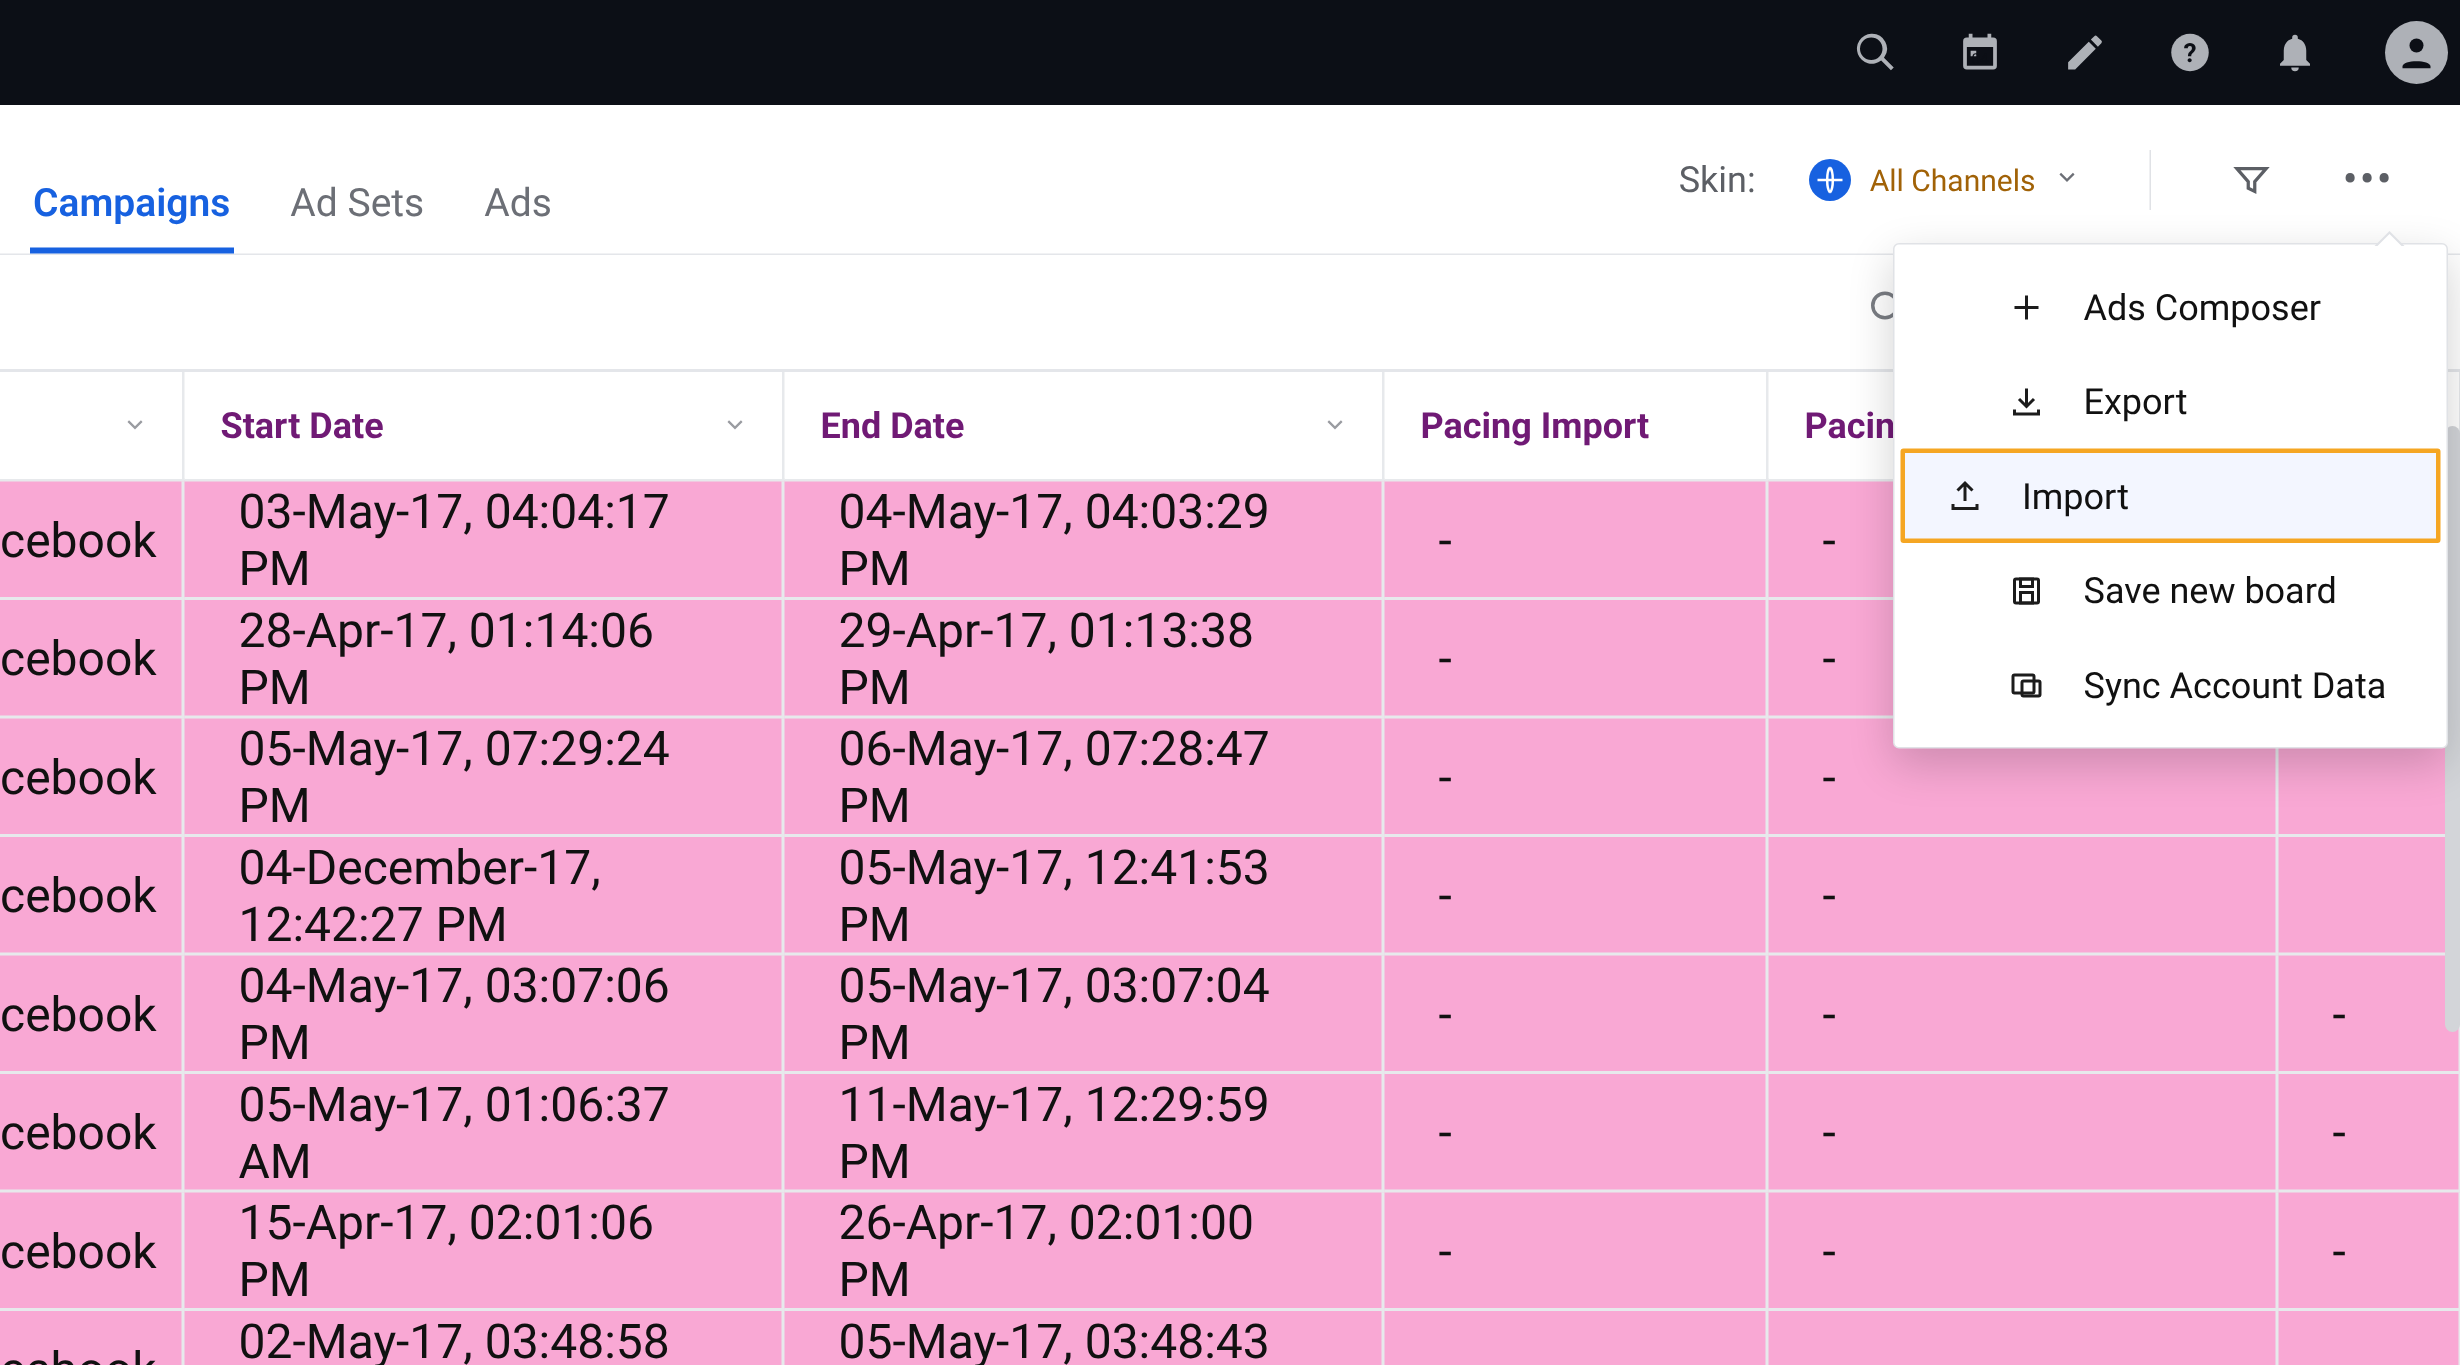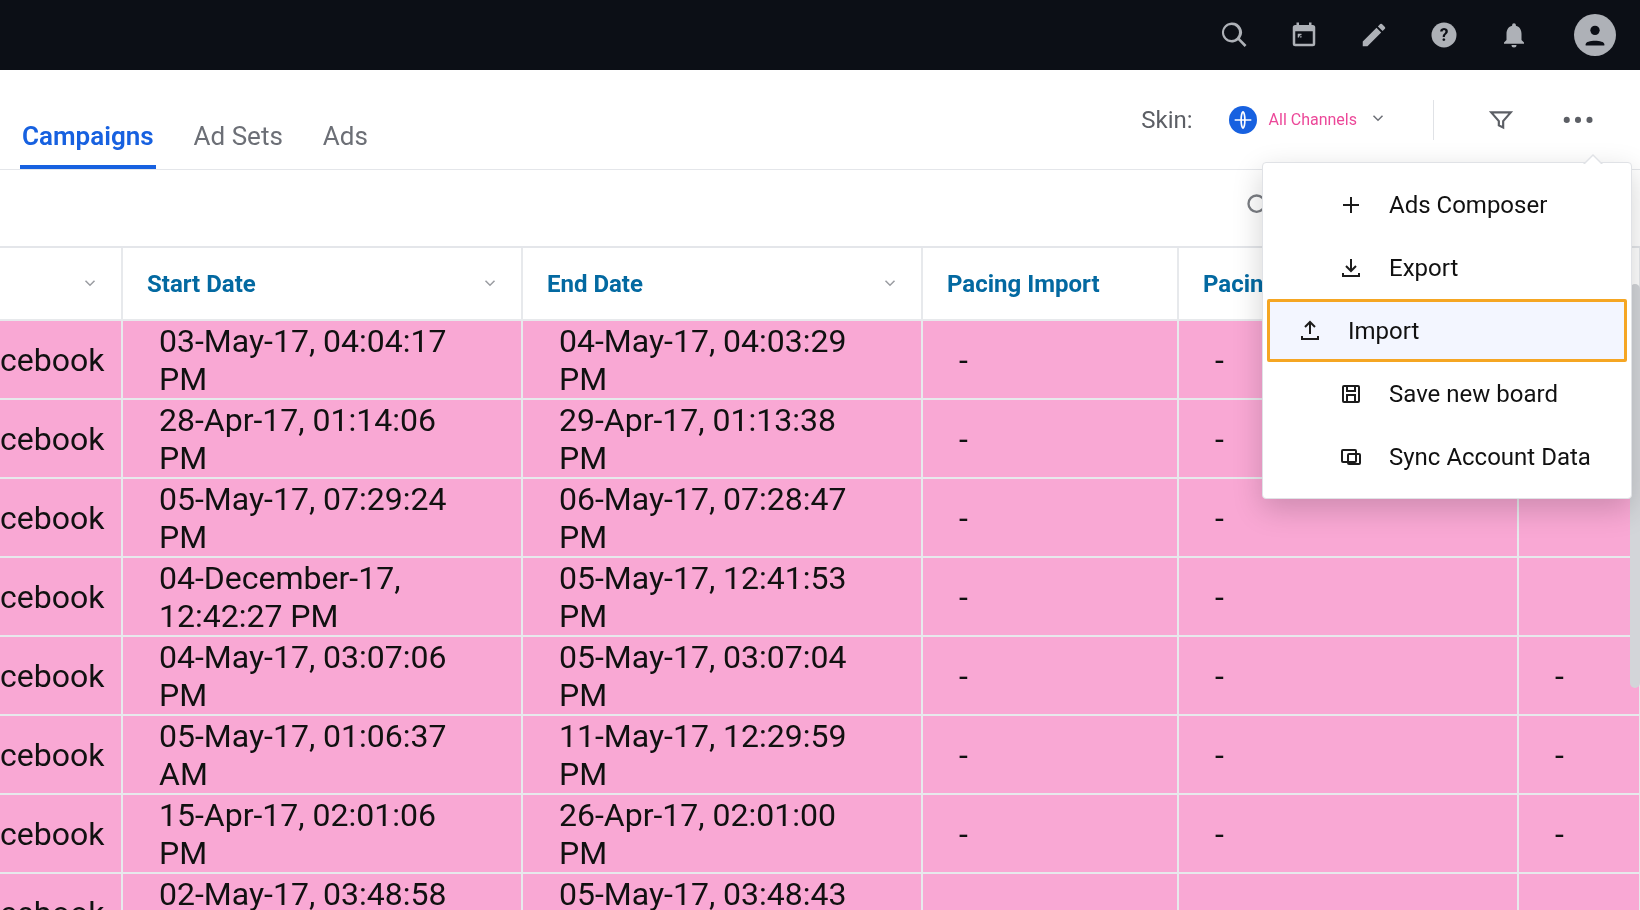--- a/index.html
+++ b/index.html
@@ -5,21 +5,21 @@
   * { box-sizing: border-box; margin: 0; padding: 0; }
   html, body { width: 1640px; height: 910px; font-family: -apple-system, BlinkMacSystemFont, "Segoe UI", Roboto, Helvetica, Arial, sans-serif; overflow: hidden; background: #fff; color: #111; }
 
   
   .topbar {
     height: 70px;
     background: #0c0f16;
     display: flex;
     align-items: center;
     justify-content: flex-end;
-    padding-right: 24px;
+    padding-right: 8px;
     gap: 30px;
   }
   .topbar .top-icon {
     width: 40px; height: 40px;
     display: flex; align-items: center; justify-content: center;
     color: #aeb1b7;
   }
   .topbar .top-icon svg { width: 30px; height: 30px; fill: #aeb1b7; }
   .topbar .avatar-circle {
     width: 42px; height: 42px; border-radius: 50%;
@@ -63,21 +63,21 @@
     display: flex;
     align-items: center;
     gap: 36px;
   }
   .skin-label { font-size: 24px; color: #5c5f65; }
   .globe-icon {
     width: 28px; height: 28px; border-radius: 50%;
     background: #1761e0; display:flex;align-items:center;justify-content:center;
   }
   .globe-icon svg { width:20px;height:20px;fill:#fff; }
-  .channel-select { display:flex;align-items:center;gap:12px; font-size:16px; color:#ec4899; cursor:pointer;text-align:center;}
+  .channel-select { display:flex;align-items:center;gap:12px; font-size:20px; color:#a16207; cursor:pointer;text-align:center;}
   .chev { color:#6c6f76; }
   .divider-vert { width:1px; height:40px; background:#e0e2e6; margin: 0 10px; }
   .filter-icon, .more-icon {
     width:42px;height:42px;display:flex;align-items:center;justify-content:center;color:#5c5f65;cursor:pointer;
   }
   .filter-icon svg, .more-icon svg { width:26px;height:26px; stroke:#5c5f65; fill:none; }
   .more-icon .dots { font-size:26px;color:#5c5f65;letter-spacing:2px;font-weight:700;}
 
   
   .subtoolbar {
@@ -100,21 +100,21 @@
     table-layout: fixed;
   }
   table.grid th, table.grid td {
     border-right: 2px solid #e7e9ec;
     border-bottom: 2px solid #e7e9ec;
     text-align: left;
   }
   table.grid th {
     font-size: 24px;
     font-weight: 700;
-    color: #0369a1;
+    color: #701a75;
     padding: 0 24px;
     height: 72px;
     background:#fff;
     position: relative;
   }
   table.grid th .sort-chev {
     position:absolute; right:22px; top:50%; transform:translateY(-50%);
     color:#9a9ca1;
   }
   table.grid td {

